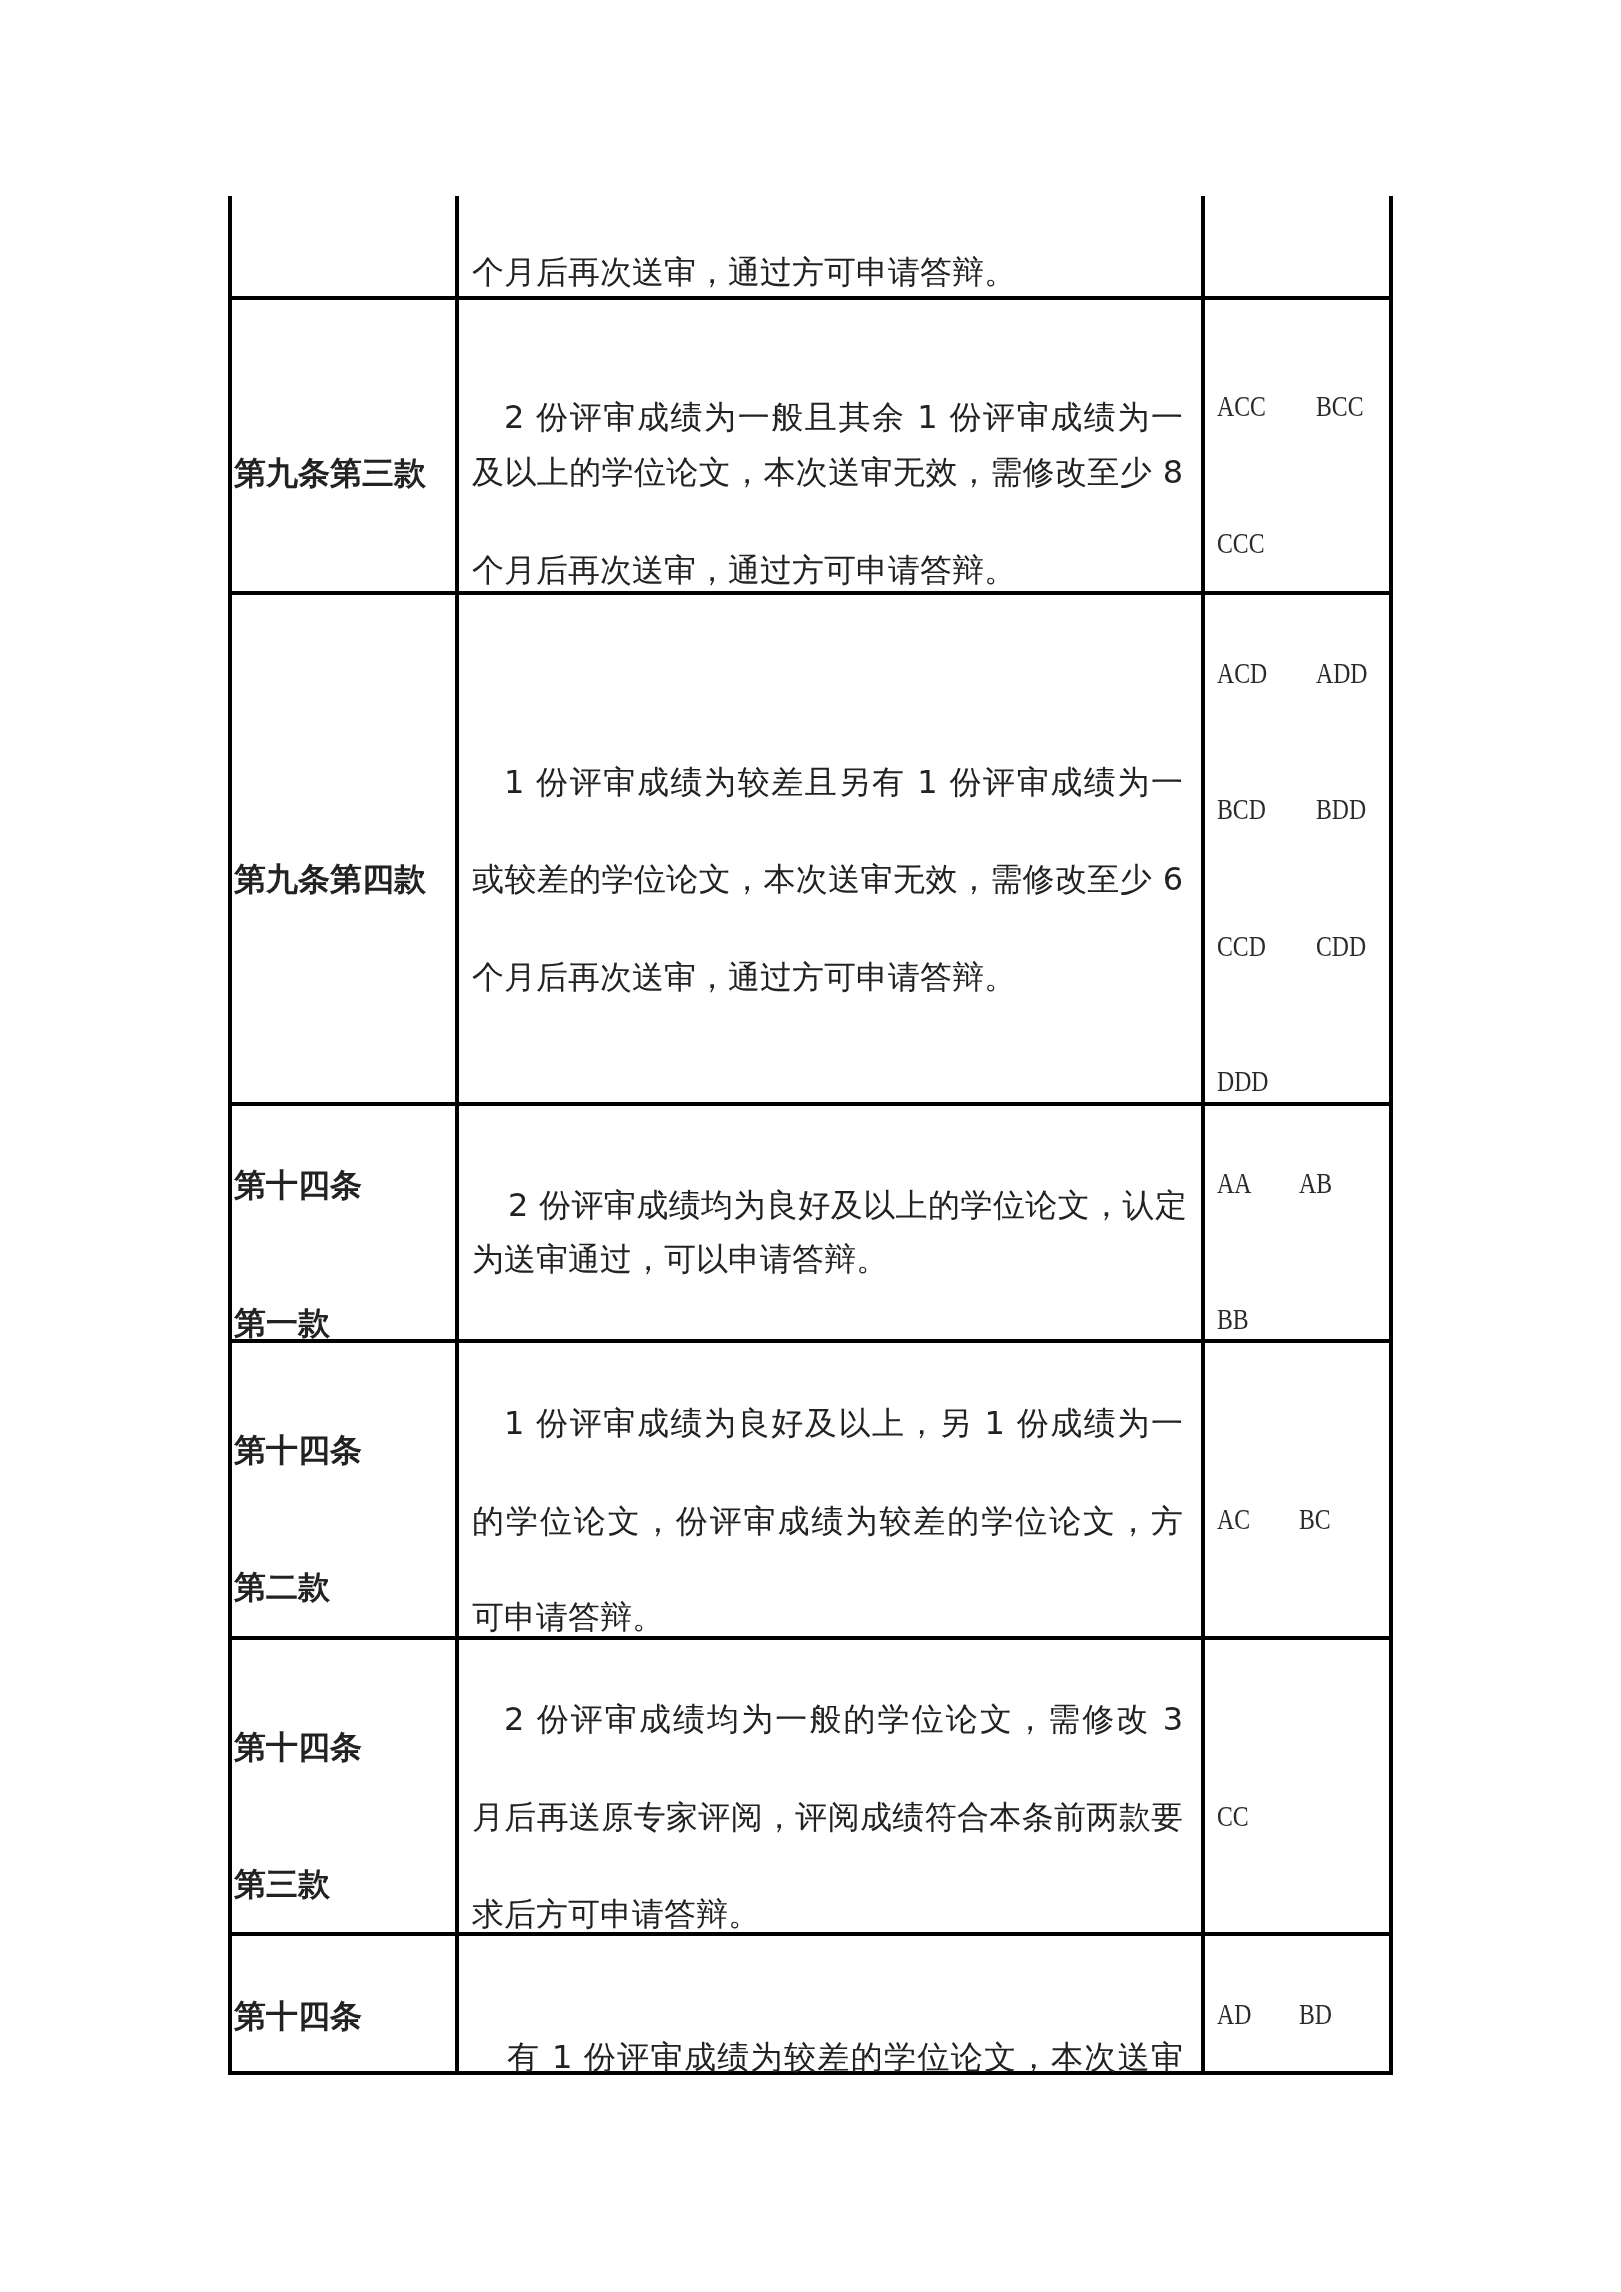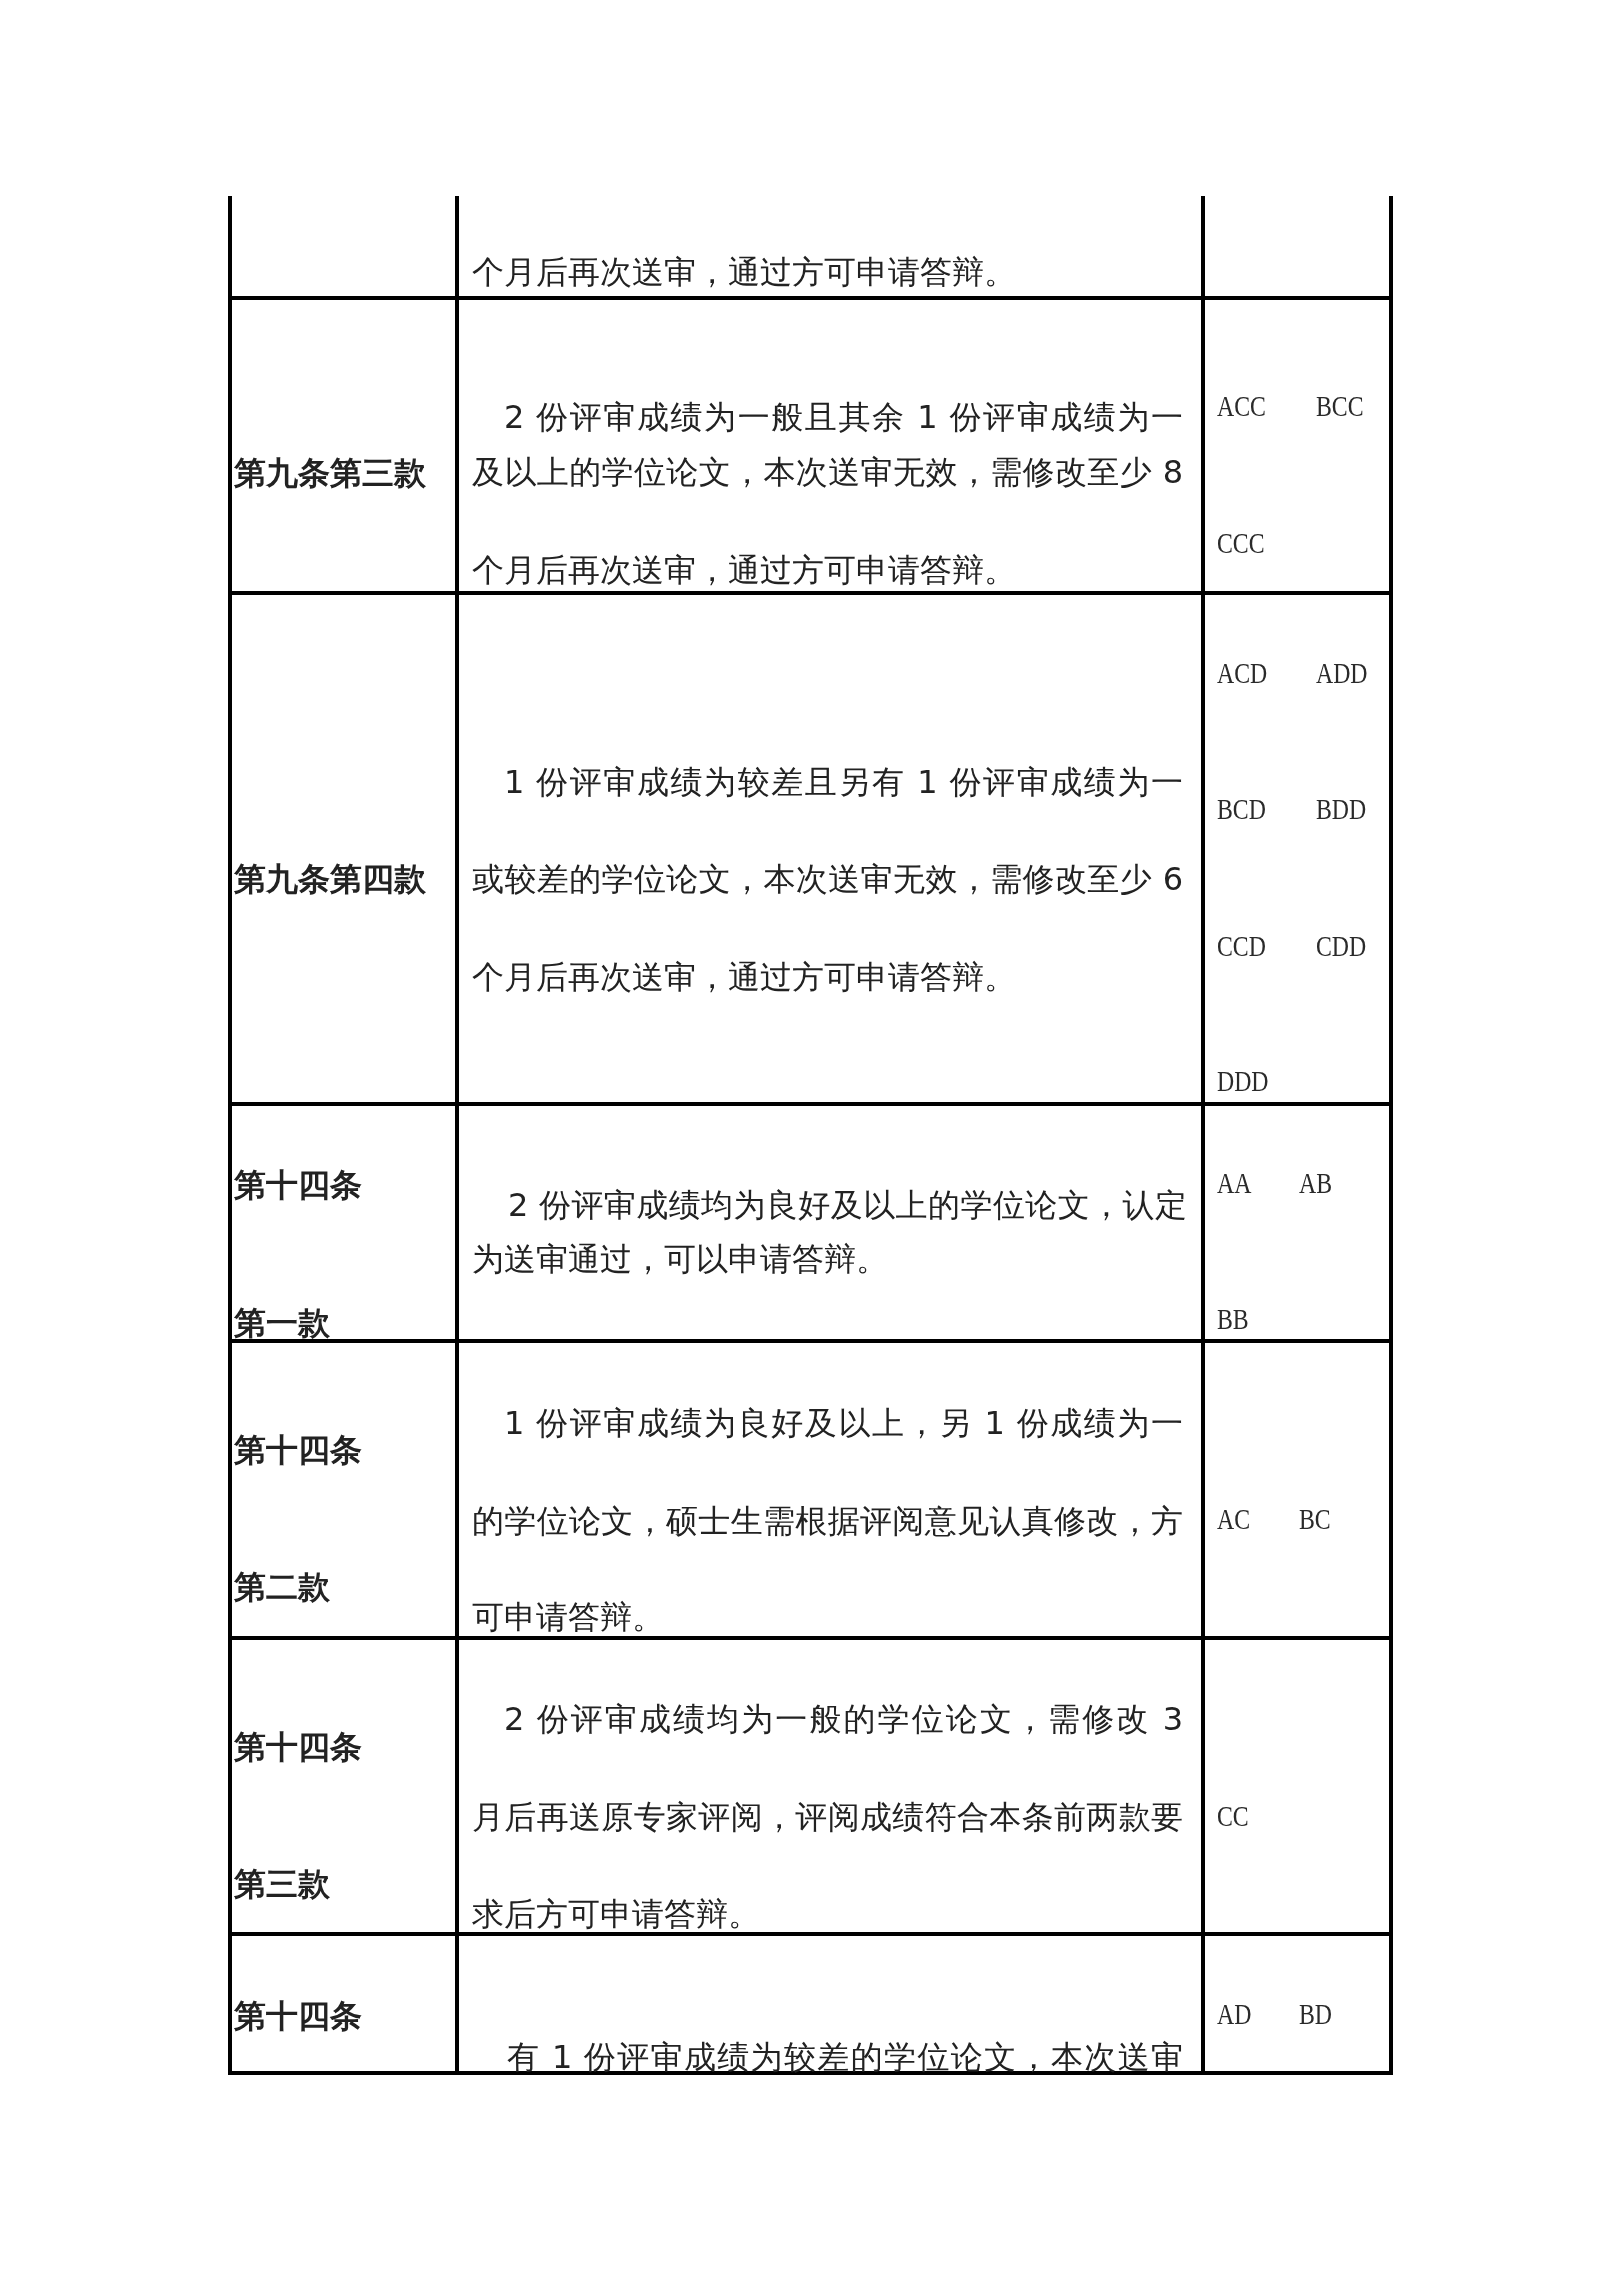--- a/index.html
+++ b/index.html
@@ -72,21 +72,21 @@
     <div class="t cjk" style="left:472px; top:1240px;">为送审通过，可以申请答辩。</div>
     <div class="t code" style="left:1217px; top:1164px;">AA</div>
     <div class="t code" style="left:1299px; top:1164px;">AB</div>
     <div class="t code" style="left:1217px; top:1300px;">BB</div>
   </div>
 
   <div>
     <div class="t cjk c1" style="top:1431px;">第十四条</div>
     <div class="t cjk c1" style="top:1568px;">第二款</div>
     <div class="t cjk just" style="left:504px; width:679px; top:1404px;">1 份评审成绩为良好及以上，另 1 份成绩为一般</div>
-    <div class="t cjk just" style="left:472px; width:711px; top:1502px;">的学位论文，硕士生需根据评阅意见认真修改，方</div>
+    <div class="t cjk just" style="left:472px; width:711px; top:1502px;">的学位论文，份评审成绩为较差的学位论文，方</div>
     <div class="t cjk" style="left:472px; top:1598px;">可申请答辩。</div>
     <div class="t code" style="left:1217px; top:1500px;">AC</div>
     <div class="t code" style="left:1299px; top:1500px;">BC</div>
   </div>
 
   <div>
     <div class="t cjk c1" style="top:1728px;">第十四条</div>
     <div class="t cjk c1" style="top:1865px;">第三款</div>
     <div class="t cjk just" style="left:504px; width:679px; top:1700px;">2 份评审成绩均为一般的学位论文，需修改 3 个</div>
     <div class="t cjk just" style="left:472px; width:711px; top:1798px;">月后再送原专家评阅，评阅成绩符合本条前两款要</div>

